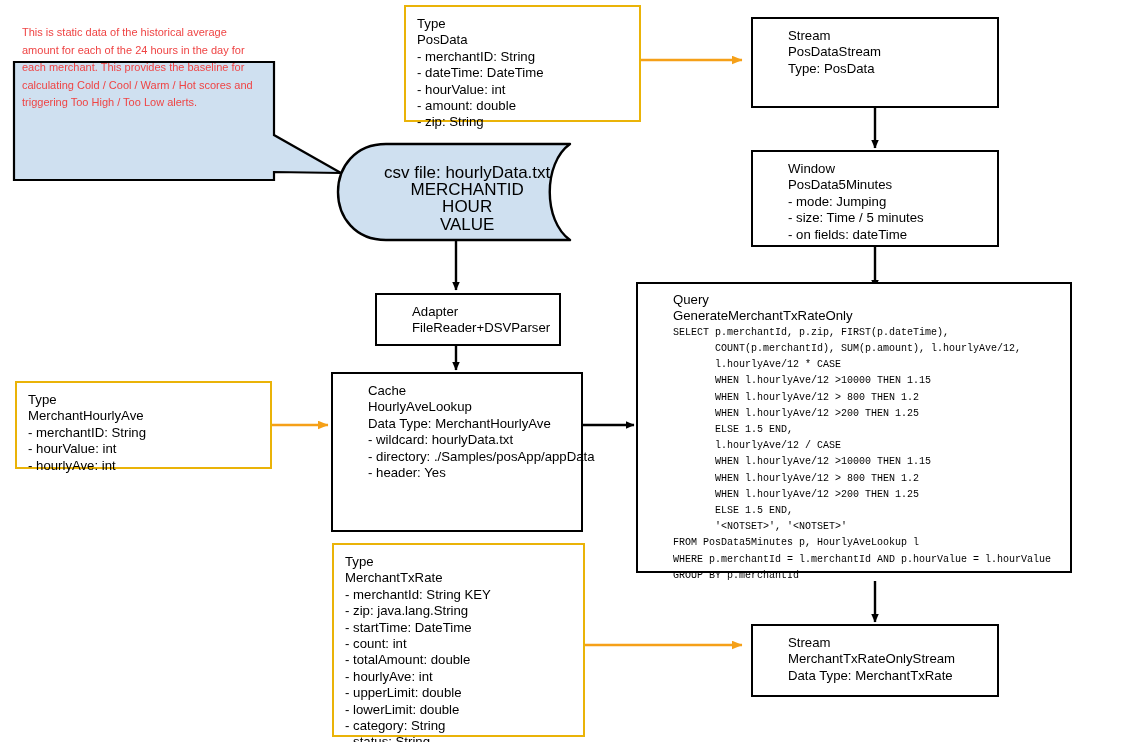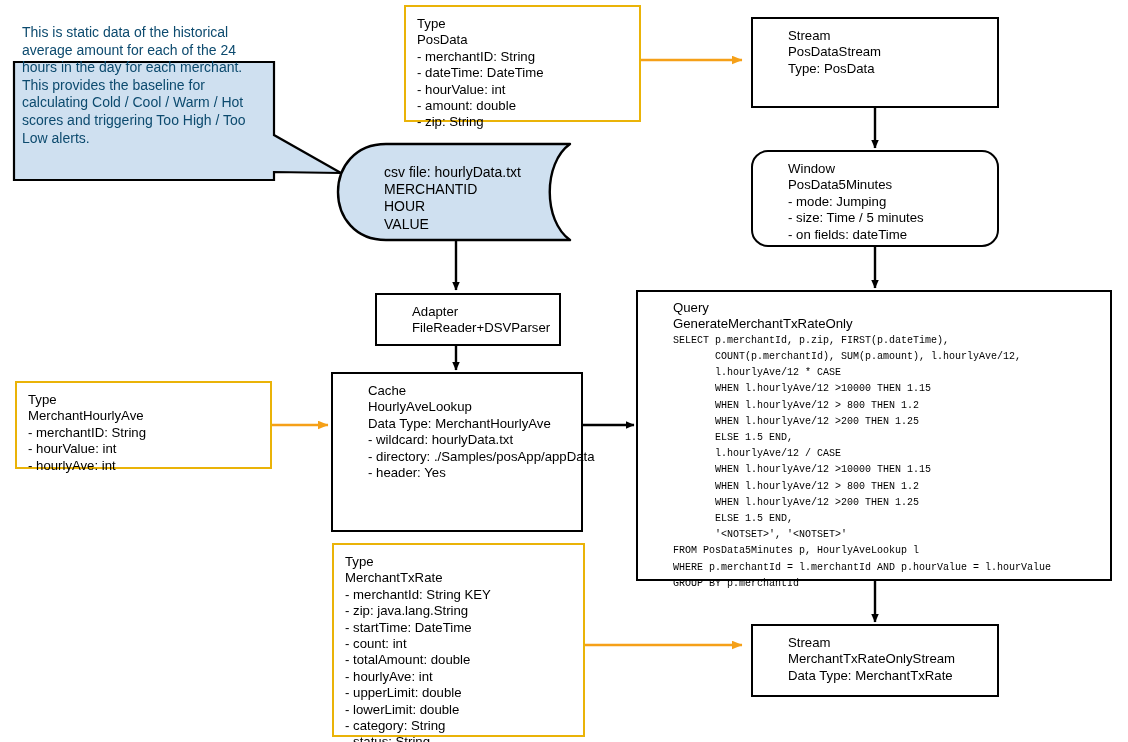--- a/index.html
+++ b/index.html
@@ -52,33 +52,34 @@
   .callout {
     position: absolute;
   }
   .callout-text {
     position: absolute;
     left: 22px;
     top: 24px;
     width: 236px;
     white-space: pre-line;
     font-family: "Liberation Sans", sans-serif;
-    font-size: 14px;
+    font-size: 11px;
     line-height: 17.6px;
-    color: #0c4a6e;
+    color: #ef4444;
   }
   .cyl-text {
     position: absolute;
     left: 46px;
     top: 21px;
     white-space: pre;
     font-family: "Liberation Sans", sans-serif;
-    font-size: 14px;
+    font-size: 17px;
     line-height: 17.2px;
     color: #000000;
+    text-align: center;
   }
   svg.edges {
     position: absolute;
     left: 0;
     top: 0;
     width: 1128px;
     height: 742px;
     pointer-events: none;
   }
 </style>
@@ -163,21 +164,21 @@
 - amount: double
 - zip: String</span>
   </div>
 
   <div class="node box-black" style="left:751px; top:17px; width:248px; height:91px;">
     <span class="txt sans pad">Stream
 PosDataStream
 Type: PosData</span>
   </div>
 
-  <div class="node box-black" style="left:751px; top:150px; width:248px; height:97px;border-radius:17px;">
+  <div class="node box-black" style="left:751px; top:150px; width:248px; height:97px;">
     <span class="txt sans pad">Window
 PosData5Minutes
 - mode: Jumping
 - size: Time / 5 minutes
 - on fields: dateTime</span>
   </div>
 
   <div class="node box-black" style="left:375px; top:293px; width:186px; height:53px;">
     <span class="txt sans pad">Adapter
 FileReader+DSVParser</span>
@@ -193,21 +194,21 @@
   </div>
 
   <div class="node box-orange" style="left:15px; top:381px; width:257px; height:88px;">
     <span class="txt sans pad">Type
 MerchantHourlyAve
 - merchantID: String
 - hourValue: int
 - hourlyAve: int</span>
   </div>
 
-  <div class="node box-black" style="left:636px; top:290px; width:476px; height:291px;">
+  <div class="node box-black" style="left:636px; top:282px; width:436px; height:291px;">
     <span class="txt sans" style="padding:8px 0 0 11px;">Query
 GenerateMerchantTxRateOnly</span>
     <span class="txt mono" style="padding:0 0 0 11px;">SELECT p.merchantId, p.zip, FIRST(p.dateTime),
        COUNT(p.merchantId), SUM(p.amount), l.hourlyAve/12,
        l.hourlyAve/12 * CASE
        WHEN l.hourlyAve/12 &gt;10000 THEN 1.15
        WHEN l.hourlyAve/12 &gt; 800 THEN 1.2
        WHEN l.hourlyAve/12 &gt;200 THEN 1.25
        ELSE 1.5 END,
        l.hourlyAve/12 / CASE

